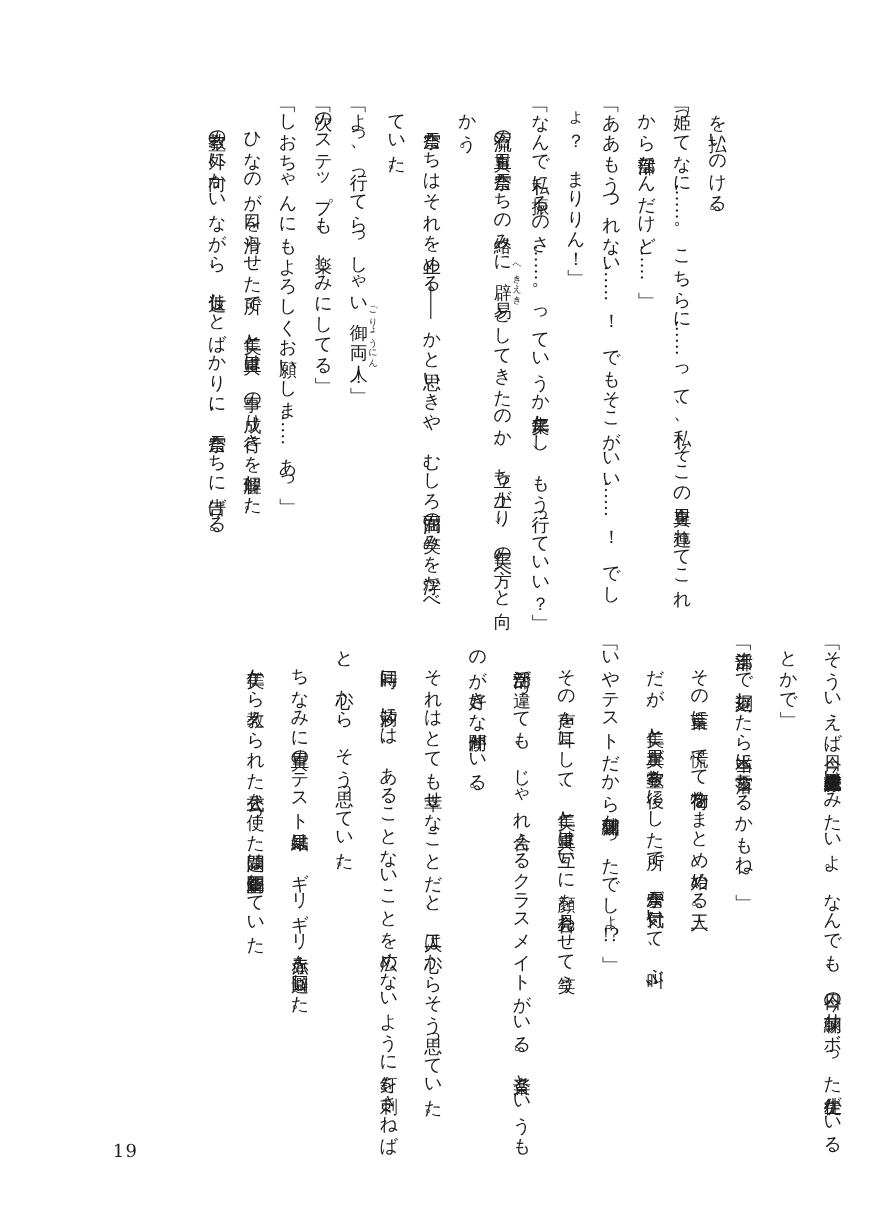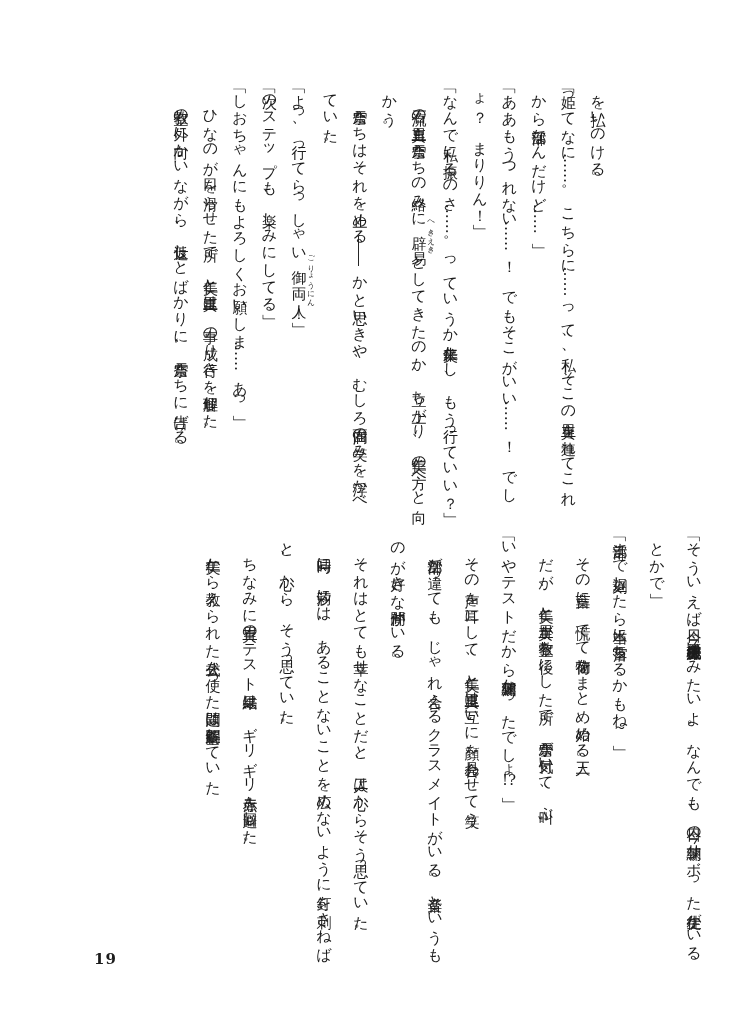--- a/index.html
+++ b/index.html
@@ -45,21 +45,20 @@
   }
   .tcy {
     text-combine-upright: all;  
   }
   .page-number {
     position: absolute;
     left: 94px;
     top: 950px;
     font-size: 15px;
     letter-spacing: 1px;
-    font-weight: bold;
   }
 </style>
 </head>
 <body>
 
 <div class="page" style="background: rgb(255, 255, 255); color: rgb(28, 28, 28);">
   <section class="band band-upper">
       <p class="line">を払いのける。</p>
       <p class="line">「姫ってなに……。こちらに……って、私、そこの真里を連れてこれから部活なんだけど……」</p>
       <p class="line">「ああもうつれない……！　でもそこがいい……！　でしょ？　まりりん！」</p>

